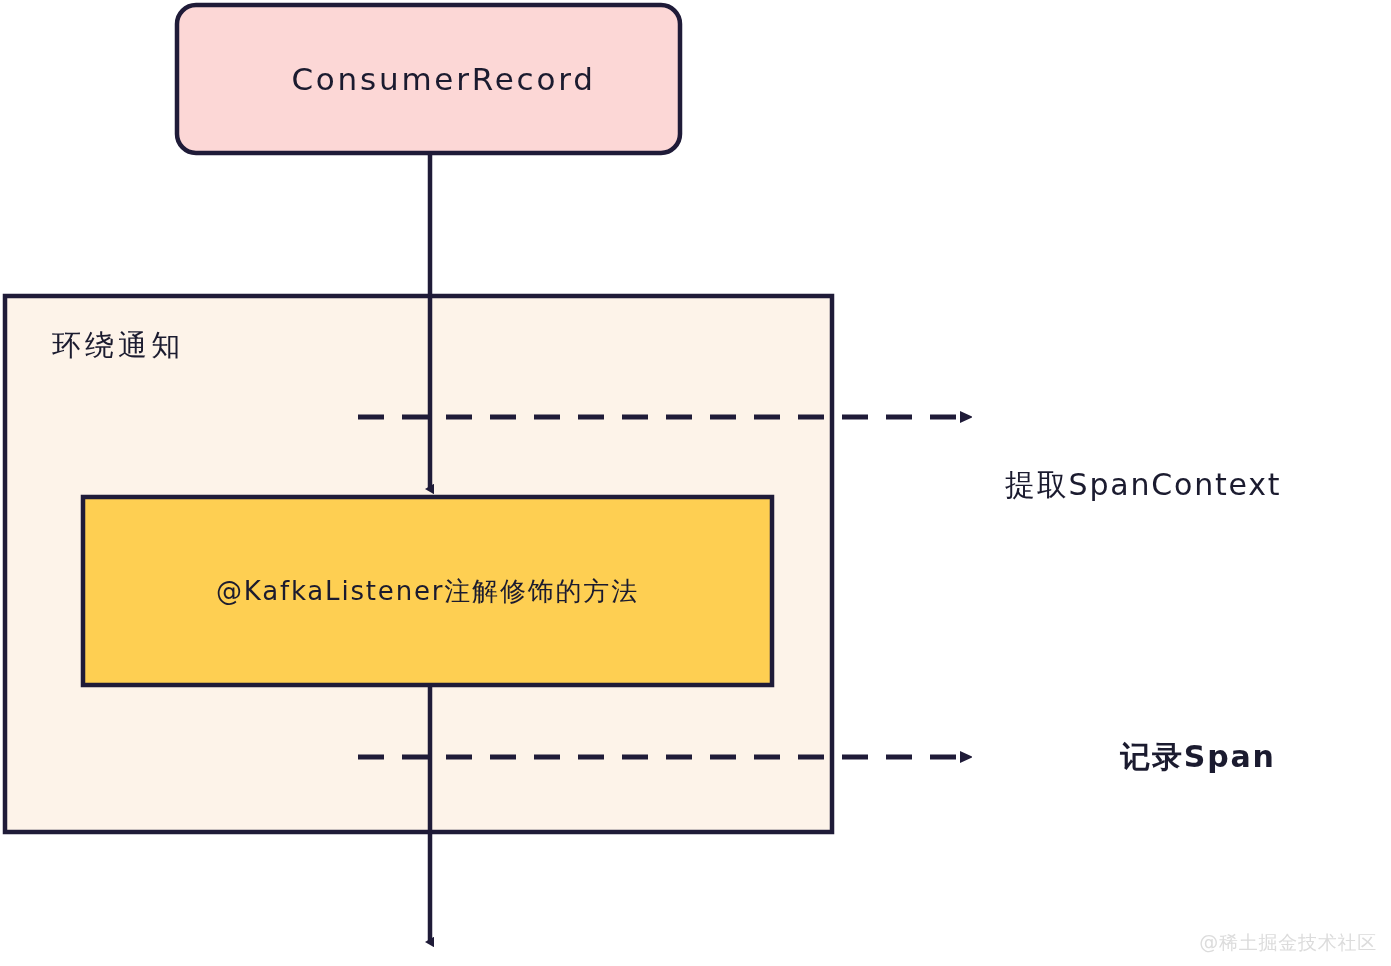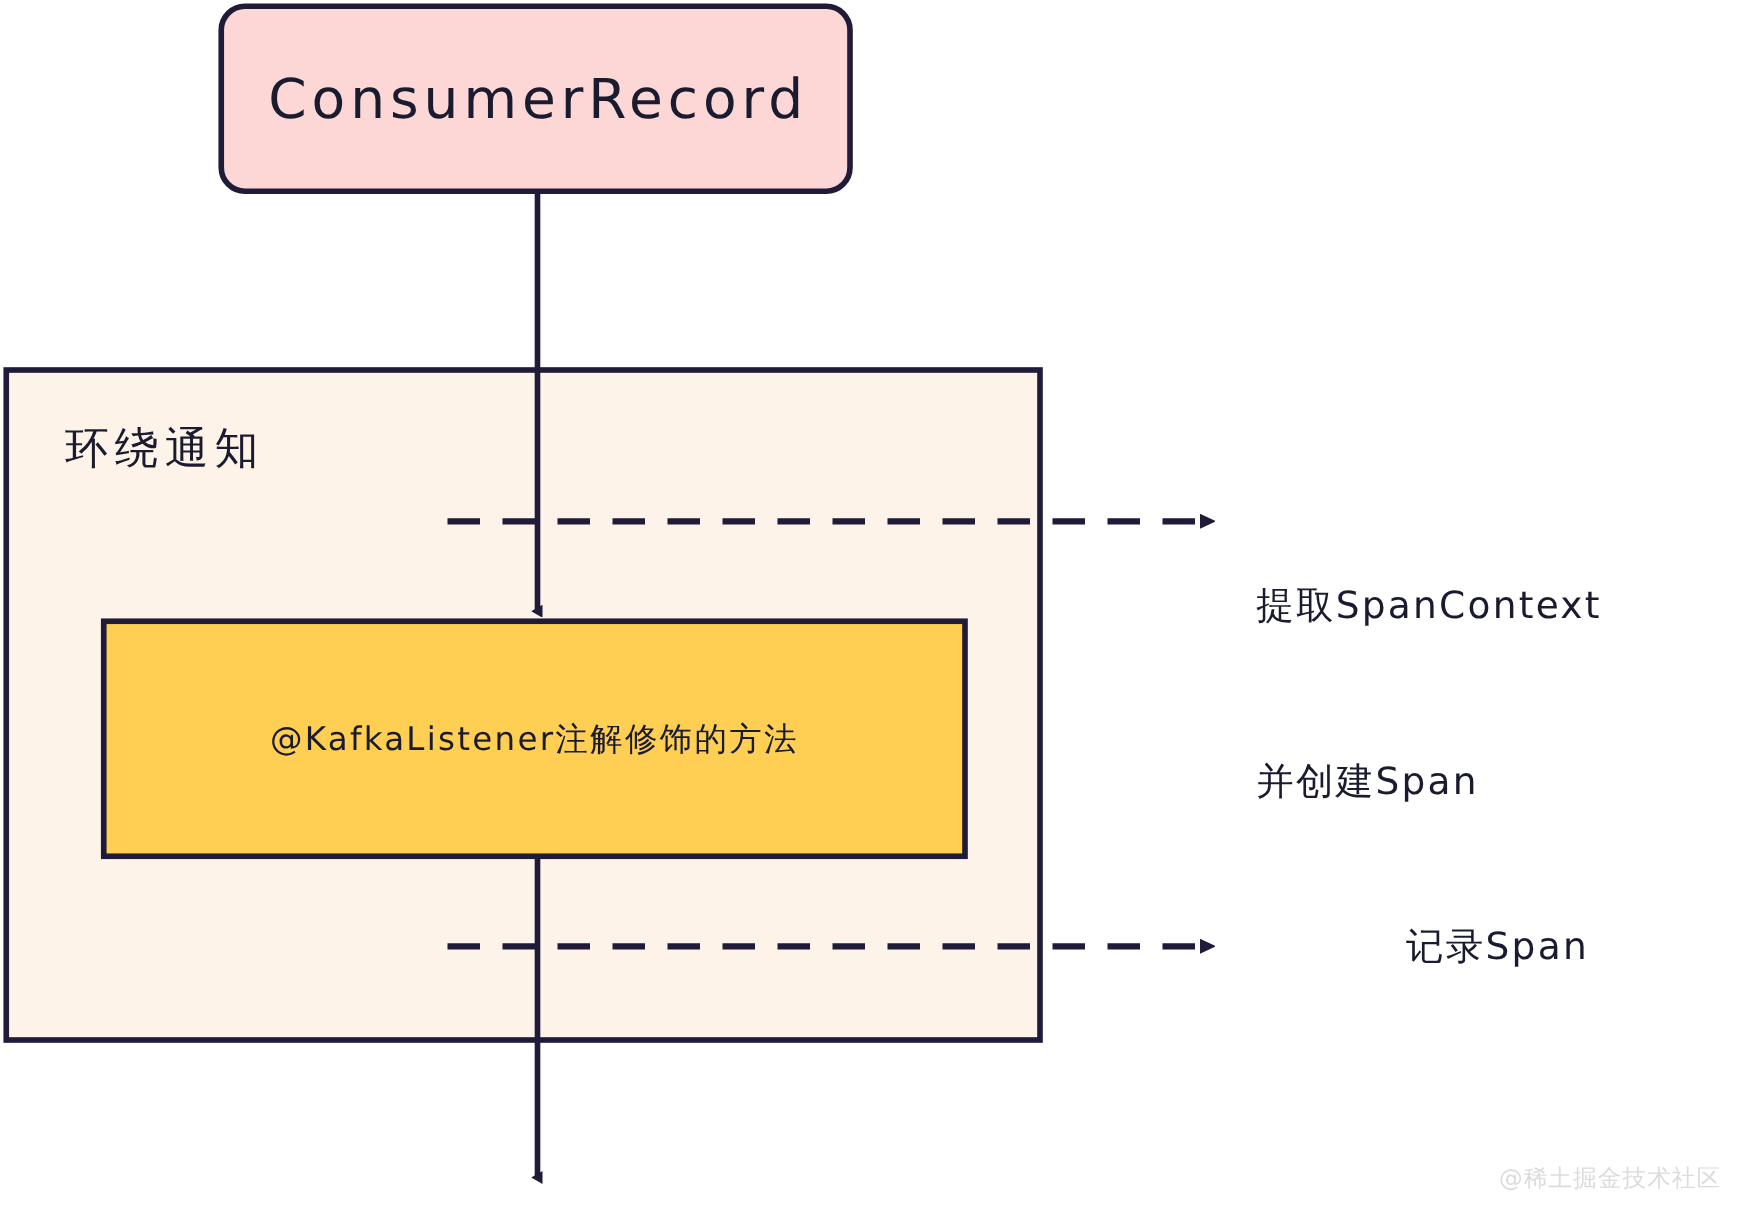--- a/index.html
+++ b/index.html
@@ -26,33 +26,33 @@
     display: flex;
     align-items: center;
     justify-content: center;
     text-align: center;
     color: #1b1b2f;
     letter-spacing: 0.09em;
     white-space: pre;
     pointer-events: none;
   }
   #consumer-record-label {
-    left: 179px;
+    left: 192px;
     top: 5px;
     width: 503px;
     height: 148px;
-    font-size: 44px;
+    font-size: 31px;
   }
   #around-advice-label {
     left: 52px;
-    top: 330px;
+    top: 318px;
     width: 260px;
     height: 56px;
     justify-content: flex-start;
-    font-size: 35px;
+    font-size: 29px;
     letter-spacing: 0.14em;
   }
   #kafka-listener-label {
     left: 83px;
     top: 497px;
     width: 689px;
     height: 188px;
     font-size: 26px;
     letter-spacing: 0.07em;
   }
@@ -67,20 +67,21 @@
     text-align: left;
     letter-spacing: 0.06em;
   }
   #record-span-label {
     left: 1005px;
     top: 732px;
     width: 386px;
     height: 50px;
     font-size: 30px;
     letter-spacing: 0.06em;
+    font-weight: bold;
   }
   #watermark {
     position: absolute;
     right: 14px;
     bottom: 10px;
     font-size: 19px;
     color: #dcdcdc;
     letter-spacing: 0.04em;
     white-space: pre;
     font-family: "DejaVu Sans", sans-serif;
@@ -116,18 +117,17 @@
 </svg>
 
 <div class="node-text" id="consumer-record-label">ConsumerRecord</div>
 
 <div class="node-text" id="around-advice-label">环绕通知</div>
 
 <div class="node-text" id="kafka-listener-label">@KafkaListener注解修饰的方法</div>
 
 <div class="node-text" id="extract-span-label">
   <div>提取SpanContext</div>
-  <div>并创建Span</div>
 </div>
 
 <div class="node-text" id="record-span-label">记录Span</div>
 
 <div id="watermark">@稀土掘金技术社区</div>
 
 </body></html>

